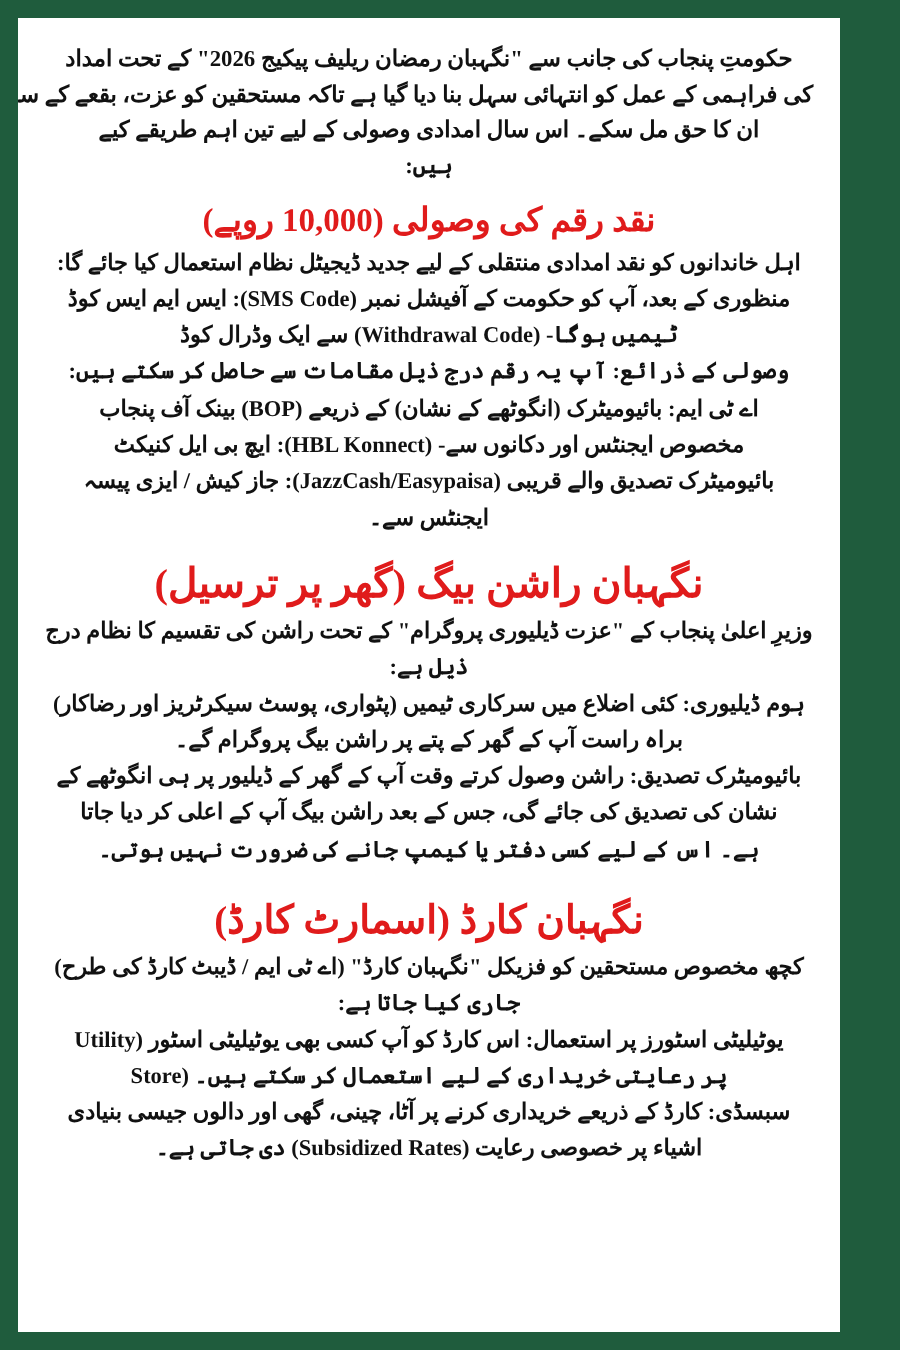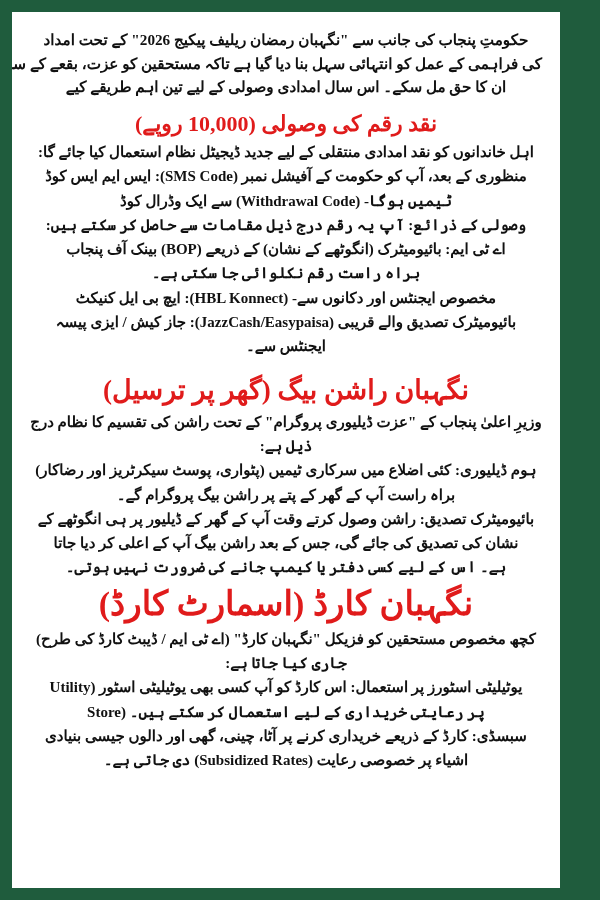--- a/index.html
+++ b/index.html
@@ -48,22 +48,22 @@
     line-height: 1.15;
     margin: 12px 0 4px 0;
     white-space: nowrap;
   }
   .heading.h2 {
     font-size: 27px;
     margin-top: 16px;
     font-family: Liberation Serif, serif;
   }
   .heading.h3 {
-    font-size: 34px;
-    margin-top: 4px;
+    font-size: 26px;
+    margin-top: 20px;
   }
   .body-text {
     font-size: 15px;
     line-height: 1.62;
     color: #111111;
     font-weight: bold;
     margin: 0;
   }
   .body-text .line {
     display: block;
@@ -75,31 +75,31 @@
 </style>
 </head>
 <body>
 
 <div class="poster">
 
   <div class="intro rtl">
     <span class="line">حکومتِ پنجاب کی جانب سے "نگہبان رمضان ریلیف پیکیج 2026" کے تحت امداد</span>
     <span class="line">کی فراہمی کے عمل کو انتہائی سہل بنا دیا گیا ہے تاکہ مستحقین کو عزت، بقعے کے ساتھ</span>
     <span class="line">ان کا حق مل سکے۔ اس سال امدادی وصولی کے لیے تین اہم طریقے کیے</span>
+    <span class="line">ہیں:</span>
   </div>
 
   <div class="sec-block">
     <div class="heading rtl">نقد رقم کی وصولی (10,000 روپے)</div>
     <div class="body-text rtl">
       <span class="line">اہل خاندانوں کو نقد امدادی منتقلی کے لیے جدید ڈیجیٹل نظام استعمال کیا جائے گا:</span>
       <span class="line">منظوری کے بعد، آپ کو حکومت کے آفیشل نمبر (SMS Code): ایس ایم ایس کوڈ</span>
       <span class="line">ٹیمیں ہوگا- (Withdrawal Code) سے ایک وڈرال کوڈ</span>
       <span class="line">وصولی کے ذرائع: آپ یہ رقم درج ذیل مقامات سے حاصل کر سکتے ہیں:</span>
       <span class="line">اے ٹی ایم: بائیومیٹرک (انگوٹھے کے نشان) کے ذریعے (BOP) بینک آف پنجاب</span>
-      <span class="line">براہ راست رقم نکلوائی جا سکتی ہے۔</span>
       <span class="line">مخصوص ایجنٹس اور دکانوں سے- (HBL Konnect): ایچ بی ایل کنیکٹ</span>
       <span class="line">بائیومیٹرک تصدیق والے قریبی (JazzCash/Easypaisa): جاز کیش / ایزی پیسہ</span>
       <span class="line">ایجنٹس سے۔</span>
     </div>
   </div>
 
   <div class="sec-block">
     <div class="heading h2 rtl">نگہبان راشن بیگ (گھر پر ترسیل)</div>
     <div class="body-text rtl">
       <span class="line">وزیرِ اعلیٰ پنجاب کے "عزت ڈیلیوری پروگرام" کے تحت راشن کی تقسیم کا نظام درج</span>

